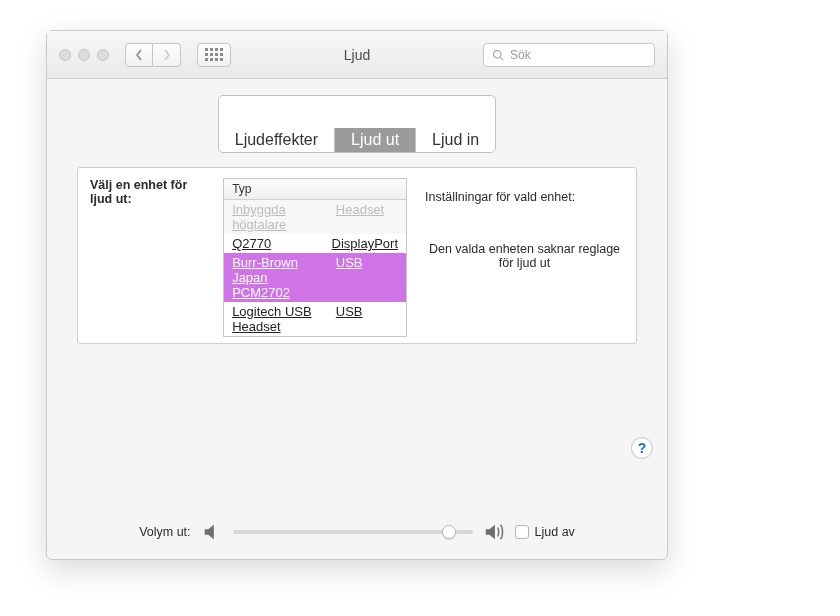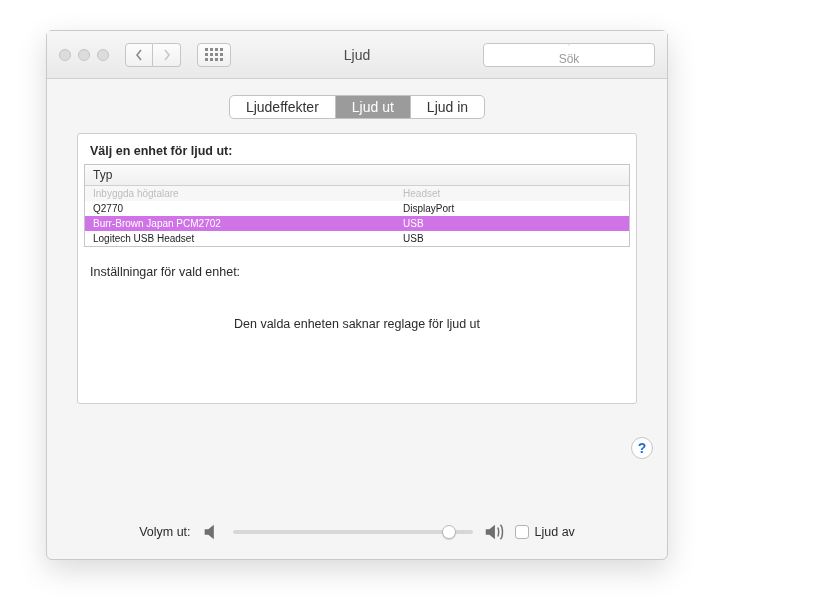--- a/index.html
+++ b/index.html
@@ -24,40 +24,40 @@
   color:#7a7a7a; font-size:13px;
 }
 .navbtn.left{border-radius:4px 0 0 4px;}
 .navbtn.right{border-left:none;border-radius:0 4px 4px 0;}
 .gridbtn{border-radius:4px;margin-left:6px;width:34px;}
 .grid-dots{display:grid;grid-template-columns:repeat(4,3px);grid-template-rows:repeat(3,3px);gap:2px;}
 .grid-dots span{background:#8a8a8a;width:3px;height:3px;}
 .title{flex:1;text-align:center;font-size:14px;color:#4a4a4a;}
 .search{
   width:172px;height:24px;border:1px solid #c6c6c6;border-radius:4px;background:#fff;
-  display:flex;align-items:center;gap:6px;padding:0 8px;color:#9a9a9a;font-size:12px;flex-direction:column;
+  display:flex;align-items:center;gap:6px;padding:0 8px;color:#9a9a9a;font-size:12px;
 }
 .search svg{width:12px;height:12px;}
 .content{flex:1;padding:16px 30px 12px 30px;display:flex;flex-direction:column;}
 .tabs{display:flex;justify-content:center;margin-bottom:14px;}
 .tabseg{display:flex;border:1px solid #c2c2c2;border-radius:5px;overflow:hidden;background:#fff;}
-.tabseg .tab{padding:3px 16px;font-size:14px;color:#333;border-right:1px solid #c2c2c2;}
+.tabseg .tab{padding:3px 16px;font-size:16px;color:#333;border-right:1px solid #c2c2c2;margin-top:32px;}
 .tabseg .tab:last-child{border-right:none;}
 .tabseg .tab.active{background:#9b9b9b;color:#fff;}
 .panel{
   background:#fff;border:1px solid #cfcfcf;border-radius:3px;
-  padding:10px 0 0 0;display:flex;flex-direction:column;
+  padding:10px 0 0 0;display:flex;
 }
 .section-label{font-size:12.5px;font-weight:bold;color:#2a2a2a;padding:0 12px 6px 12px;}
 .tablewrap{margin:0 6px 6px 6px;border:1px solid #c6c6c6;}
 .thead{display:flex;background:linear-gradient(#fbfbfb,#f0f0f0);border-bottom:1px solid #d0d0d0;font-size:12px;color:#333;}
 .thead .col{padding:3px 8px;}
 .col.name{width:57%;border-right:1px solid #dcdcdc;}
 .col.type{flex:1;}
-.tbody .row{display:flex;font-size:10px;color:#222;}
+.tbody .row{display:flex;font-size:13px;color:#222;text-decoration:underline;}
 .tbody .row .cell{padding:2px 8px;}
 .tbody .row .cell.name{width:57%;}
 .tbody .row .cell.type{flex:1;}
 .tbody .row.dim{color:#bdbdbd;background:#f7f7f7;}
 .tbody .row.sel{background:#cf73e6;color:#fff;}
 .subpanel{padding:12px;}
 .sublabel{font-size:12.5px;color:#2a2a2a;margin-bottom:38px;}
 .msg{font-size:12.5px;color:#2a2a2a;text-align:center;margin-bottom:60px;}
 .help{
   position:absolute;right:14px;bottom:100px;width:22px;height:22px;border-radius:50%;

